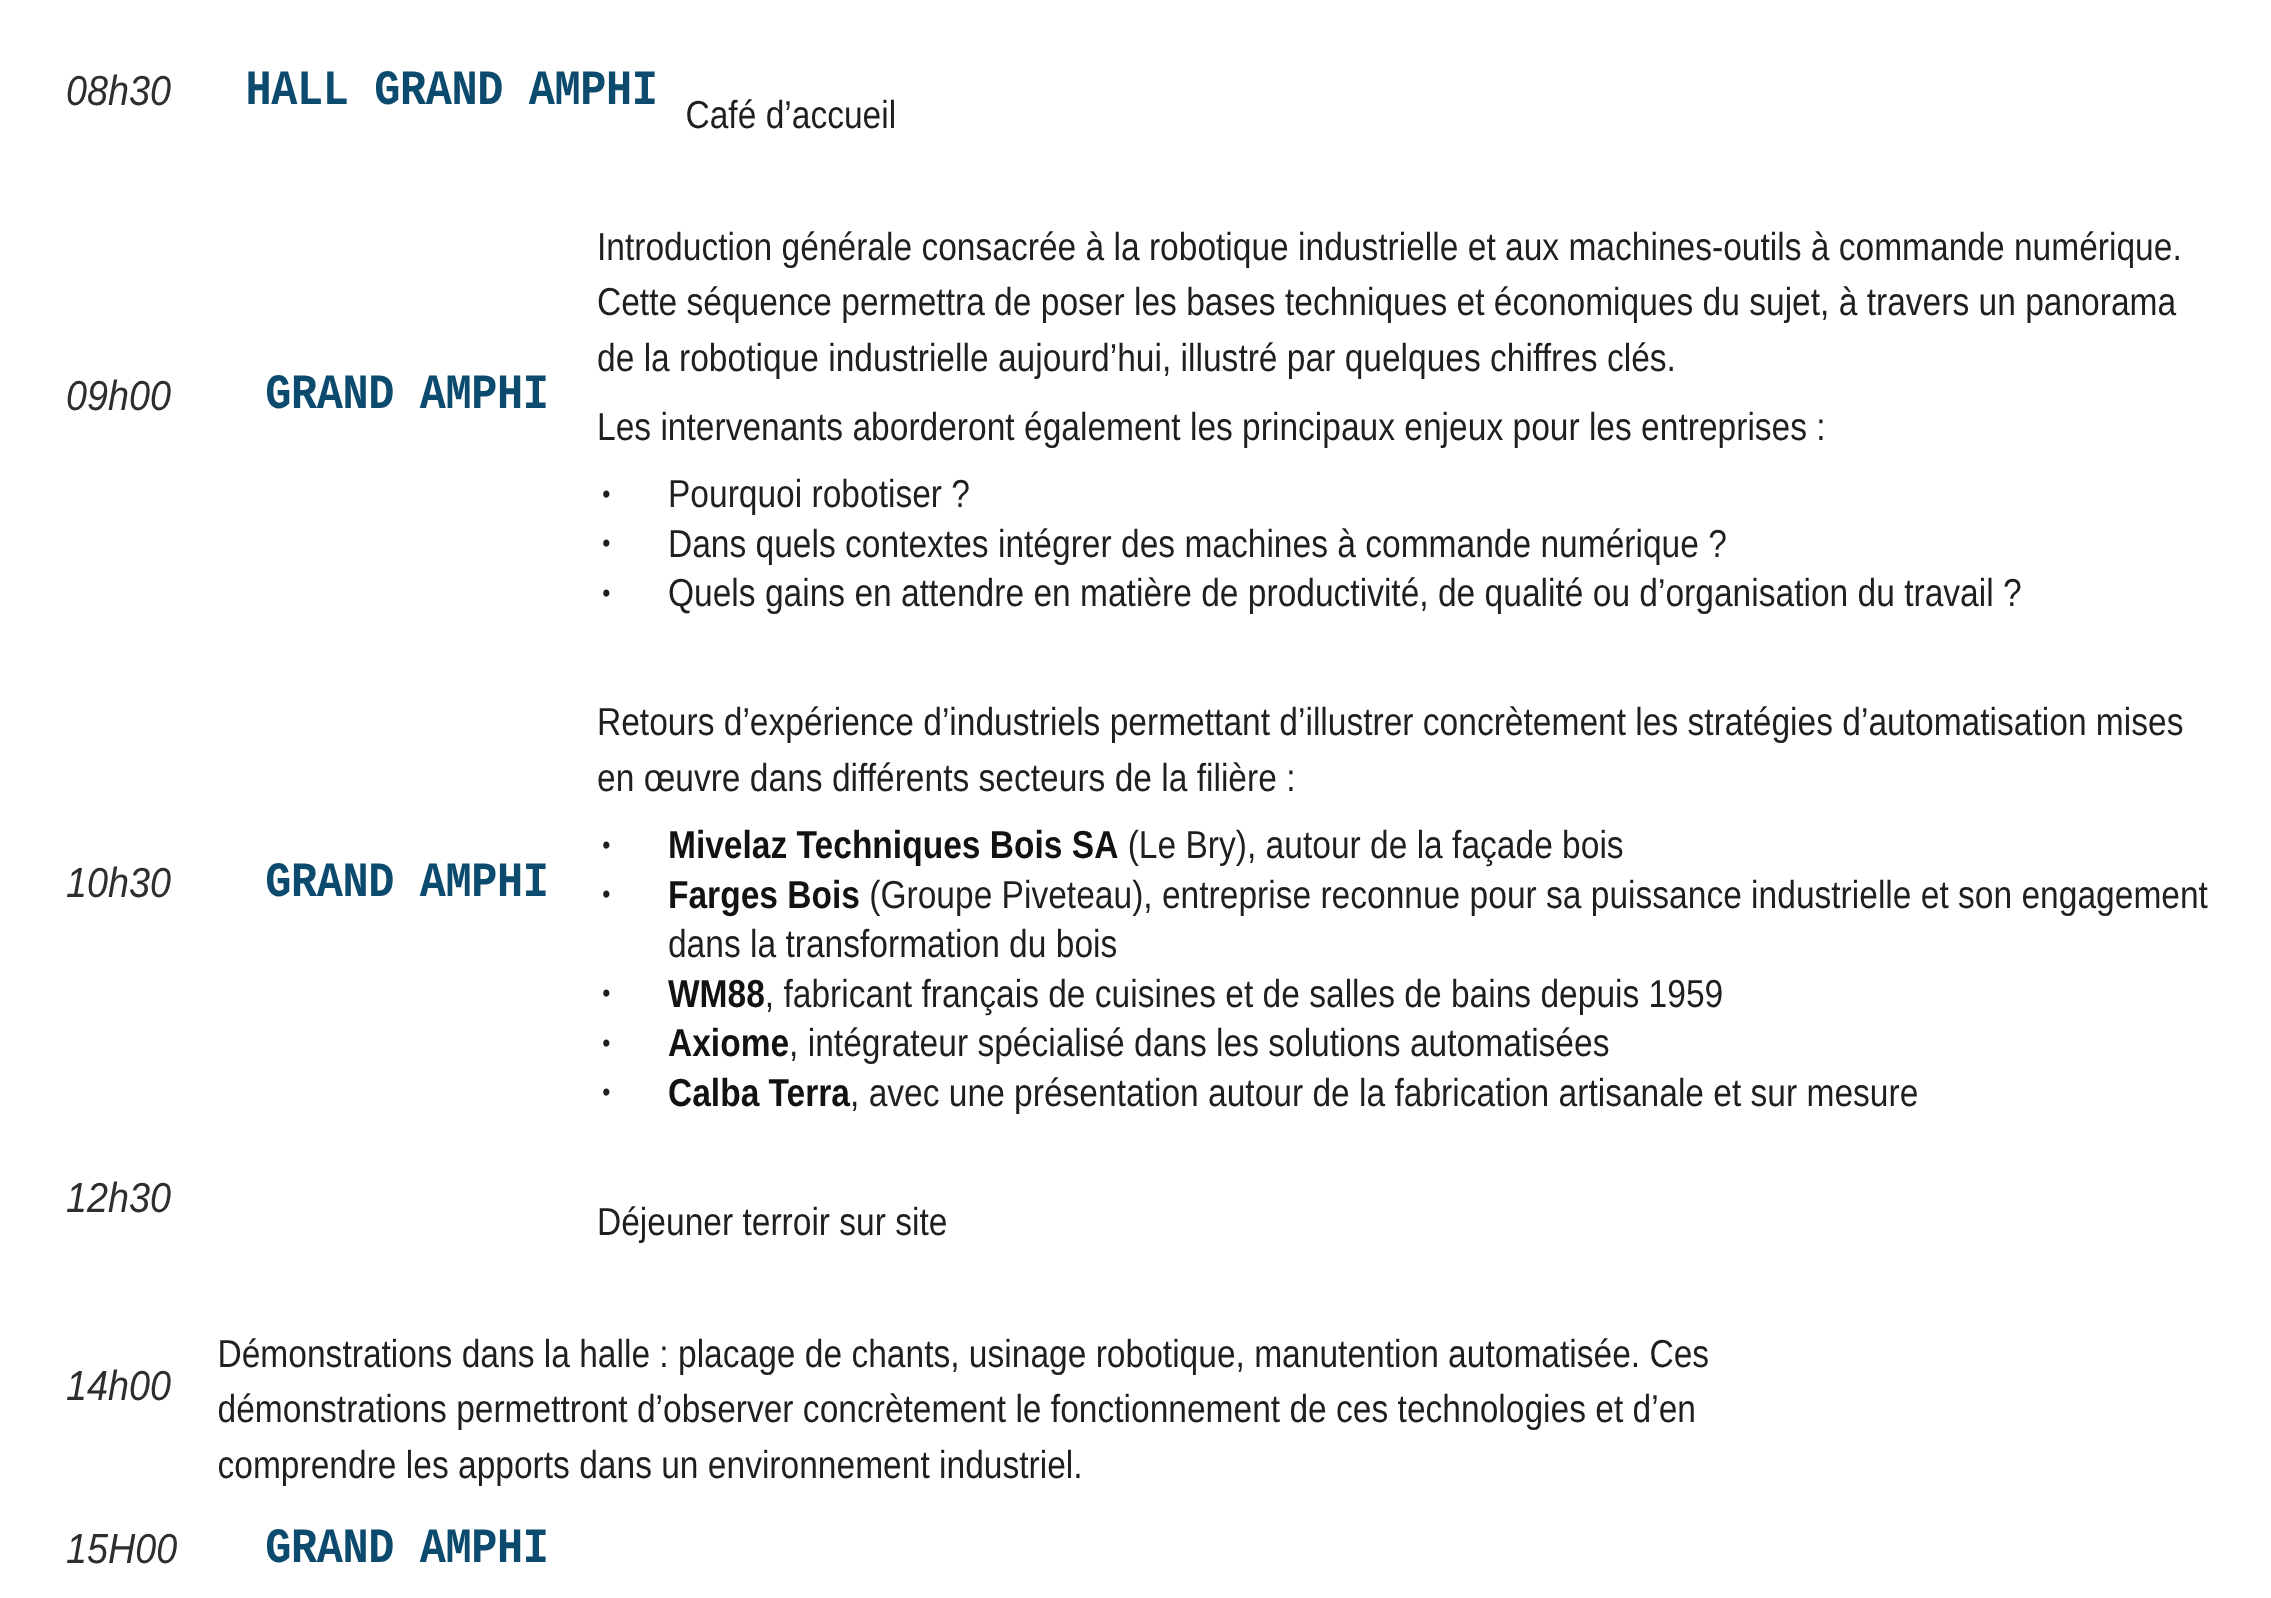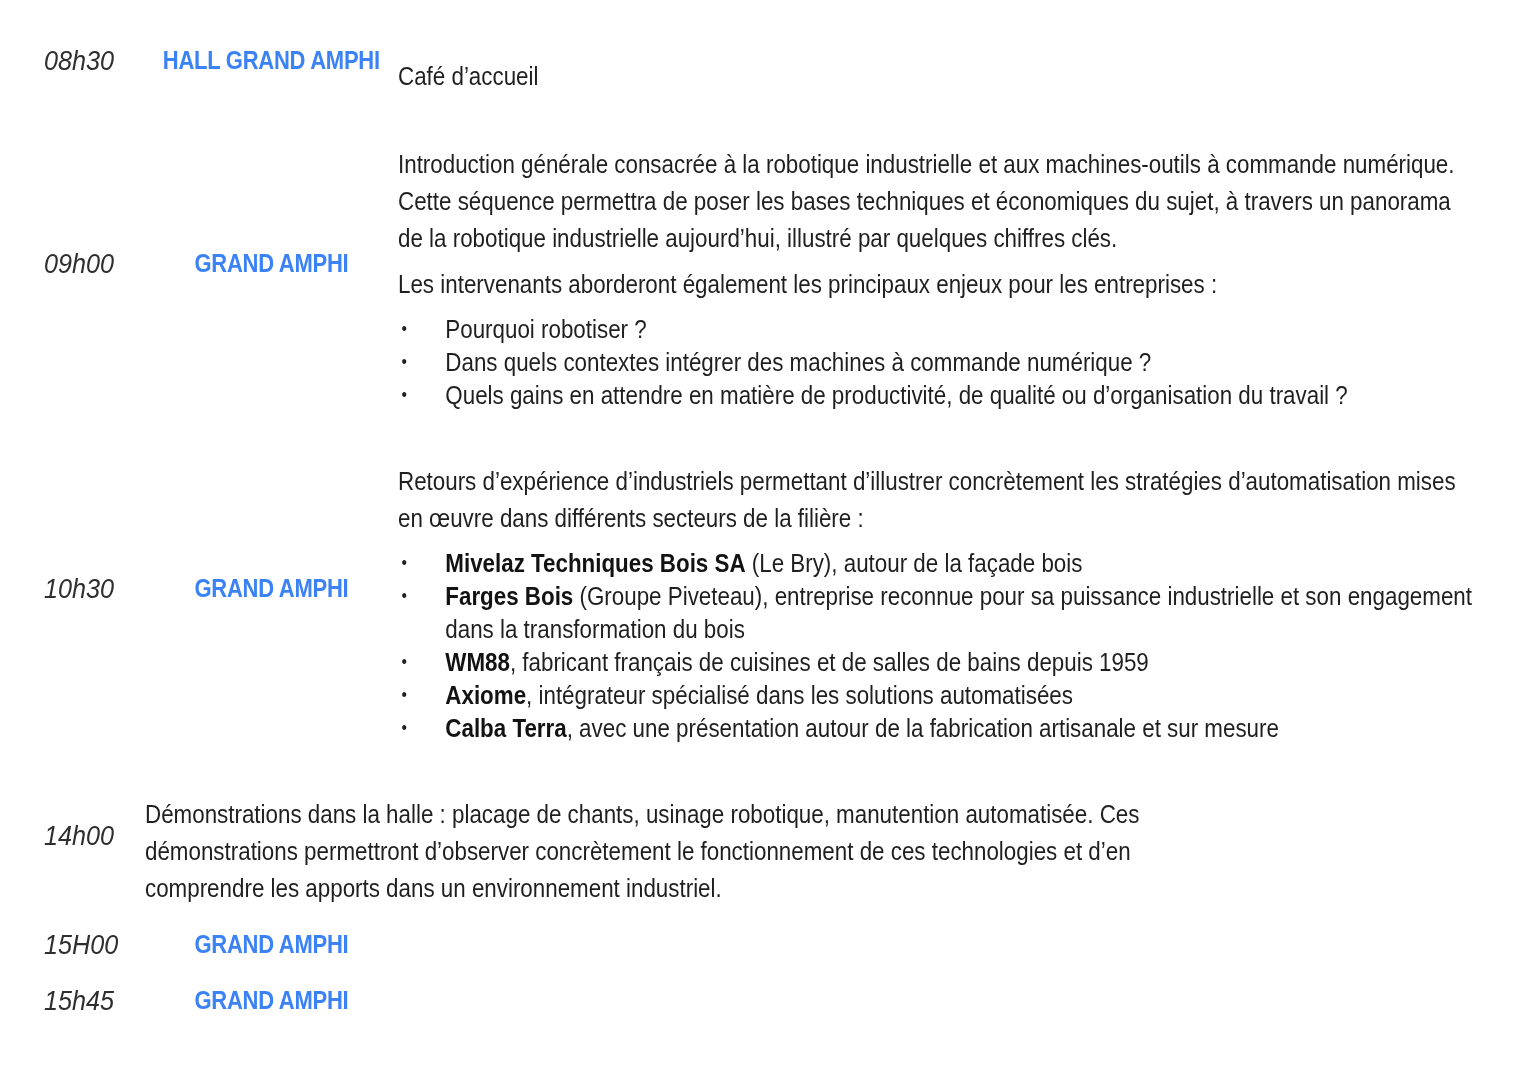--- a/index.html
+++ b/index.html
@@ -22,25 +22,26 @@
     color: #2e2e2e;
     white-space: nowrap;
     transform: scaleX(0.90);
     transform-origin: 0 0;
   }
 
   .col-loc {
     flex: 0 0 253px;
     text-align: center;
     font-weight: bold;
-    font-size: 25px;
+    font-size: 33px;
     line-height: 37px;
     letter-spacing: -0.3px;
-    color: #3b82f6;
+    color: #0c4a6e;
     white-space: nowrap;
+    font-family: Liberation Mono, monospace;
   }
   .col-loc .loc-inner {
     display: inline-block;
     transform: scaleX(0.88);
     transform-origin: 50% 0;
   }
 
   .col-desc { flex: 0 0 auto; width: 1116px; margin-top: 32px; }
   .desc-inner {
     width: 1256px;
@@ -137,20 +138,29 @@
           </li>
           <li>
             <span class="bullet-dot">•</span>
             <span class="li-text"><strong>Calba Terra</strong><span>, avec une présentation autour de la fabrication artisanale et sur mesure</span></span>
           </li>
         </ul>
       </div>
     </div>
   </div>
 
+  <div class="row">
+    <div class="col-time">12h30</div>
+    <div class="col-loc"><span class="loc-inner"></span></div>
+    <div class="col-desc">
+      <div class="desc-inner">
+        <p>Déjeuner terroir sur site</p>
+      </div>
+    </div>
+  </div>
 
   <div class="row">
     <div class="col-time">14h00</div>
     <div class="col-desc">
       <div class="desc-inner">
         <p>Démonstrations dans la halle : placage de chants, usinage robotique, manutention automatisée. Ces démonstrations permettront d’observer concrètement le fonctionnement de ces technologies et d’en comprendre les apports dans un environnement industriel.</p>
       </div>
     </div>
   </div>
 

